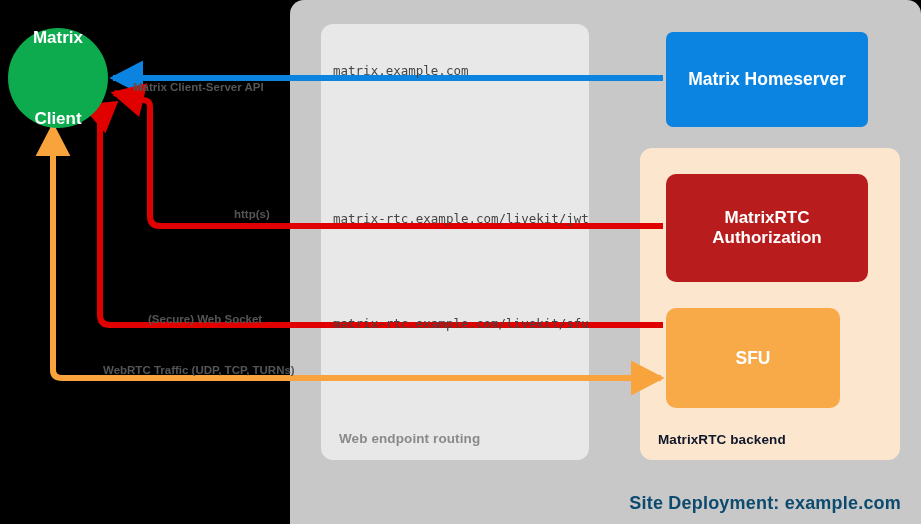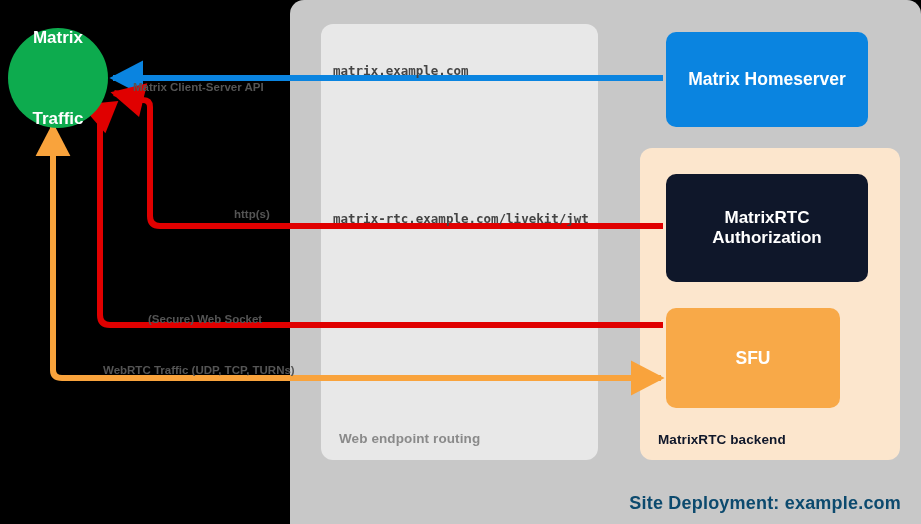--- a/index.html
+++ b/index.html
@@ -27,21 +27,20 @@
     border-radius: 14px 14px 0 0;
   }
   .routing-panel {
     position: absolute;
     left: 321px;
     top: 24px;
     width: 268px;
     height: 436px;
     background: #e8e8e8;
     border-radius: 12px;
-    padding-left: 9px;
   }
   .routing-panel-label {
     position: absolute;
     left: 18px;
     bottom: 14px;
     font-size: 13.5px;
     font-weight: bold;
     color: #8a8a8a;
     letter-spacing: 0.1px;
   }
@@ -104,27 +103,28 @@
     border-radius: 10px;
     line-height: 1.18;
   }
   .node-homeserver {
     left: 666px;
     top: 32px;
     width: 202px;
     height: 95px;
     background: #0a84e0;
     font-size: 17.5px;
+    border-radius: 7px;
   }
   .node-auth {
     left: 666px;
     top: 174px;
     width: 202px;
     height: 108px;
-    background: #0f172a;
+    background: #b91c1c;
     font-size: 17px;
   }
   .node-sfu {
     left: 666px;
     top: 308px;
     width: 174px;
     height: 100px;
     background: #f8a948;
     font-size: 17.5px;
   }
@@ -146,21 +146,20 @@
     font-weight: bold;
     color: #555555;
     white-space: nowrap;
   }
   .url-label {
     position: absolute;
     font-family: "DejaVu Sans Mono", monospace;
     font-size: 12.5px;
     color: #444444;
     white-space: nowrap;
-    font-weight: bold;
   }
 </style>
 </head>
 <body>
 
 <div id="canvas">
 
   <div class="outer-deployment">
     <div class="deployment-label">Site Deployment: example.com</div>
   </div>
@@ -199,21 +198,21 @@
     </g>
 
     <g>
       <path d="M53,126 L53,370 Q53,378 62,378 L661,378" stroke="#f9a33c" stroke-width="6" fill="none" stroke-linejoin="round" marker-end="url(#ah-orange)"></path>
       <path d="M53,140 L53,126" stroke="#f9a33c" stroke-width="6" fill="none" marker-end="url(#ah-orange)"></path>
     </g>
   </svg>
 
   <div class="client-node">
     <span>Matrix</span>
-    <span>Traffic</span>
+    <span>Client</span>
   </div>
 
   <div class="node-box node-homeserver">
     <span>Matrix Homeserver</span>
   </div>
 
   <div class="node-box node-auth">
     <div>
       <div>MatrixRTC</div>
       <div>Authorization</div>
@@ -224,14 +223,15 @@
     <span>SFU</span>
   </div>
 
   <div class="edge-label" style="left:133px; top:60px;margin-top:21px;">Matrix Client-Server API</div>
   <div class="edge-label" style="left:234px; top:208px;">http(s)</div>
   <div class="edge-label" style="left:148px; top:313px;">(Secure) Web Socket</div>
   <div class="edge-label" style="left:63px; top:364px;margin-left:40px;">WebRTC Traffic (UDP, TCP, TURNs)</div>
 
   <div class="url-label" style="left:333px; top:63px;">matrix.example.com</div>
   <div class="url-label" style="left:333px; top:211px;">matrix-rtc.example.com/livekit/jwt</div>
+  <div class="url-label" style="left:333px; top:316px;">matrix-rtc.example.com/livekit/sfu</div>
 
 </div>
 
 </body></html>

